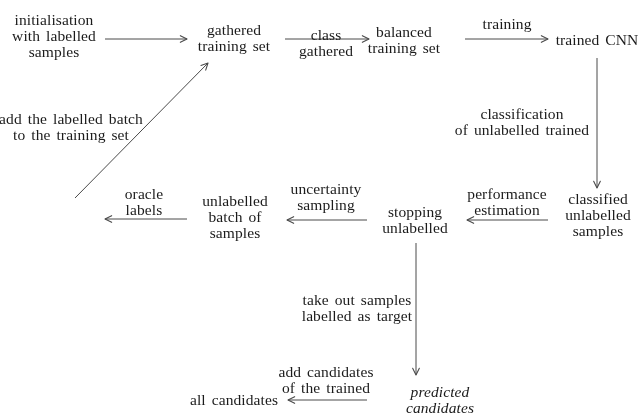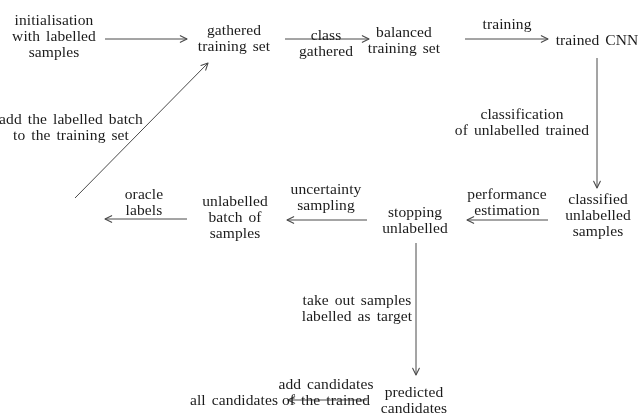--- a/index.html
+++ b/index.html
@@ -82,21 +82,21 @@
     </div>
   <div class="block" style="left:415px; top:204px;">
       <div>stopping</div>
       <div>unlabelled</div>
     </div>
   <div class="block" style="left:235px; top:193px;">
       <div>unlabelled</div>
       <div>batch of</div>
       <div>samples</div>
     </div>
-  <div class="block" style="left:414px; top:384px;">
+  <div class="block" style="left:440px; top:384px;font-style:italic;">
       <div>predicted</div>
       <div>candidates</div>
     </div>
   <div class="block" style="left:234px; top:392px;text-align:right;">
       <div>all candidates</div>
     </div>
 
   <div class="block" style="left:326px; top:1px;margin-top:26px;">
       <div>class</div>
       <div>gathered</div>
@@ -121,18 +121,18 @@
       <div>labels</div>
     </div>
   <div class="block" style="left:71px;  top:111px;">
       <div>add the labelled batch</div>
       <div>to the training set</div>
     </div>
   <div class="block" style="left:357px; top:292px;">
       <div>take out samples</div>
       <div>labelled as target</div>
     </div>
-  <div class="block" style="left:326px; top:364px;margin-top:12px;">
+  <div class="block" style="left:326px; top:364px;">
       <div>add candidates</div>
       <div>of the trained</div>
     </div>
 
 </div>
 
 </body></html>

